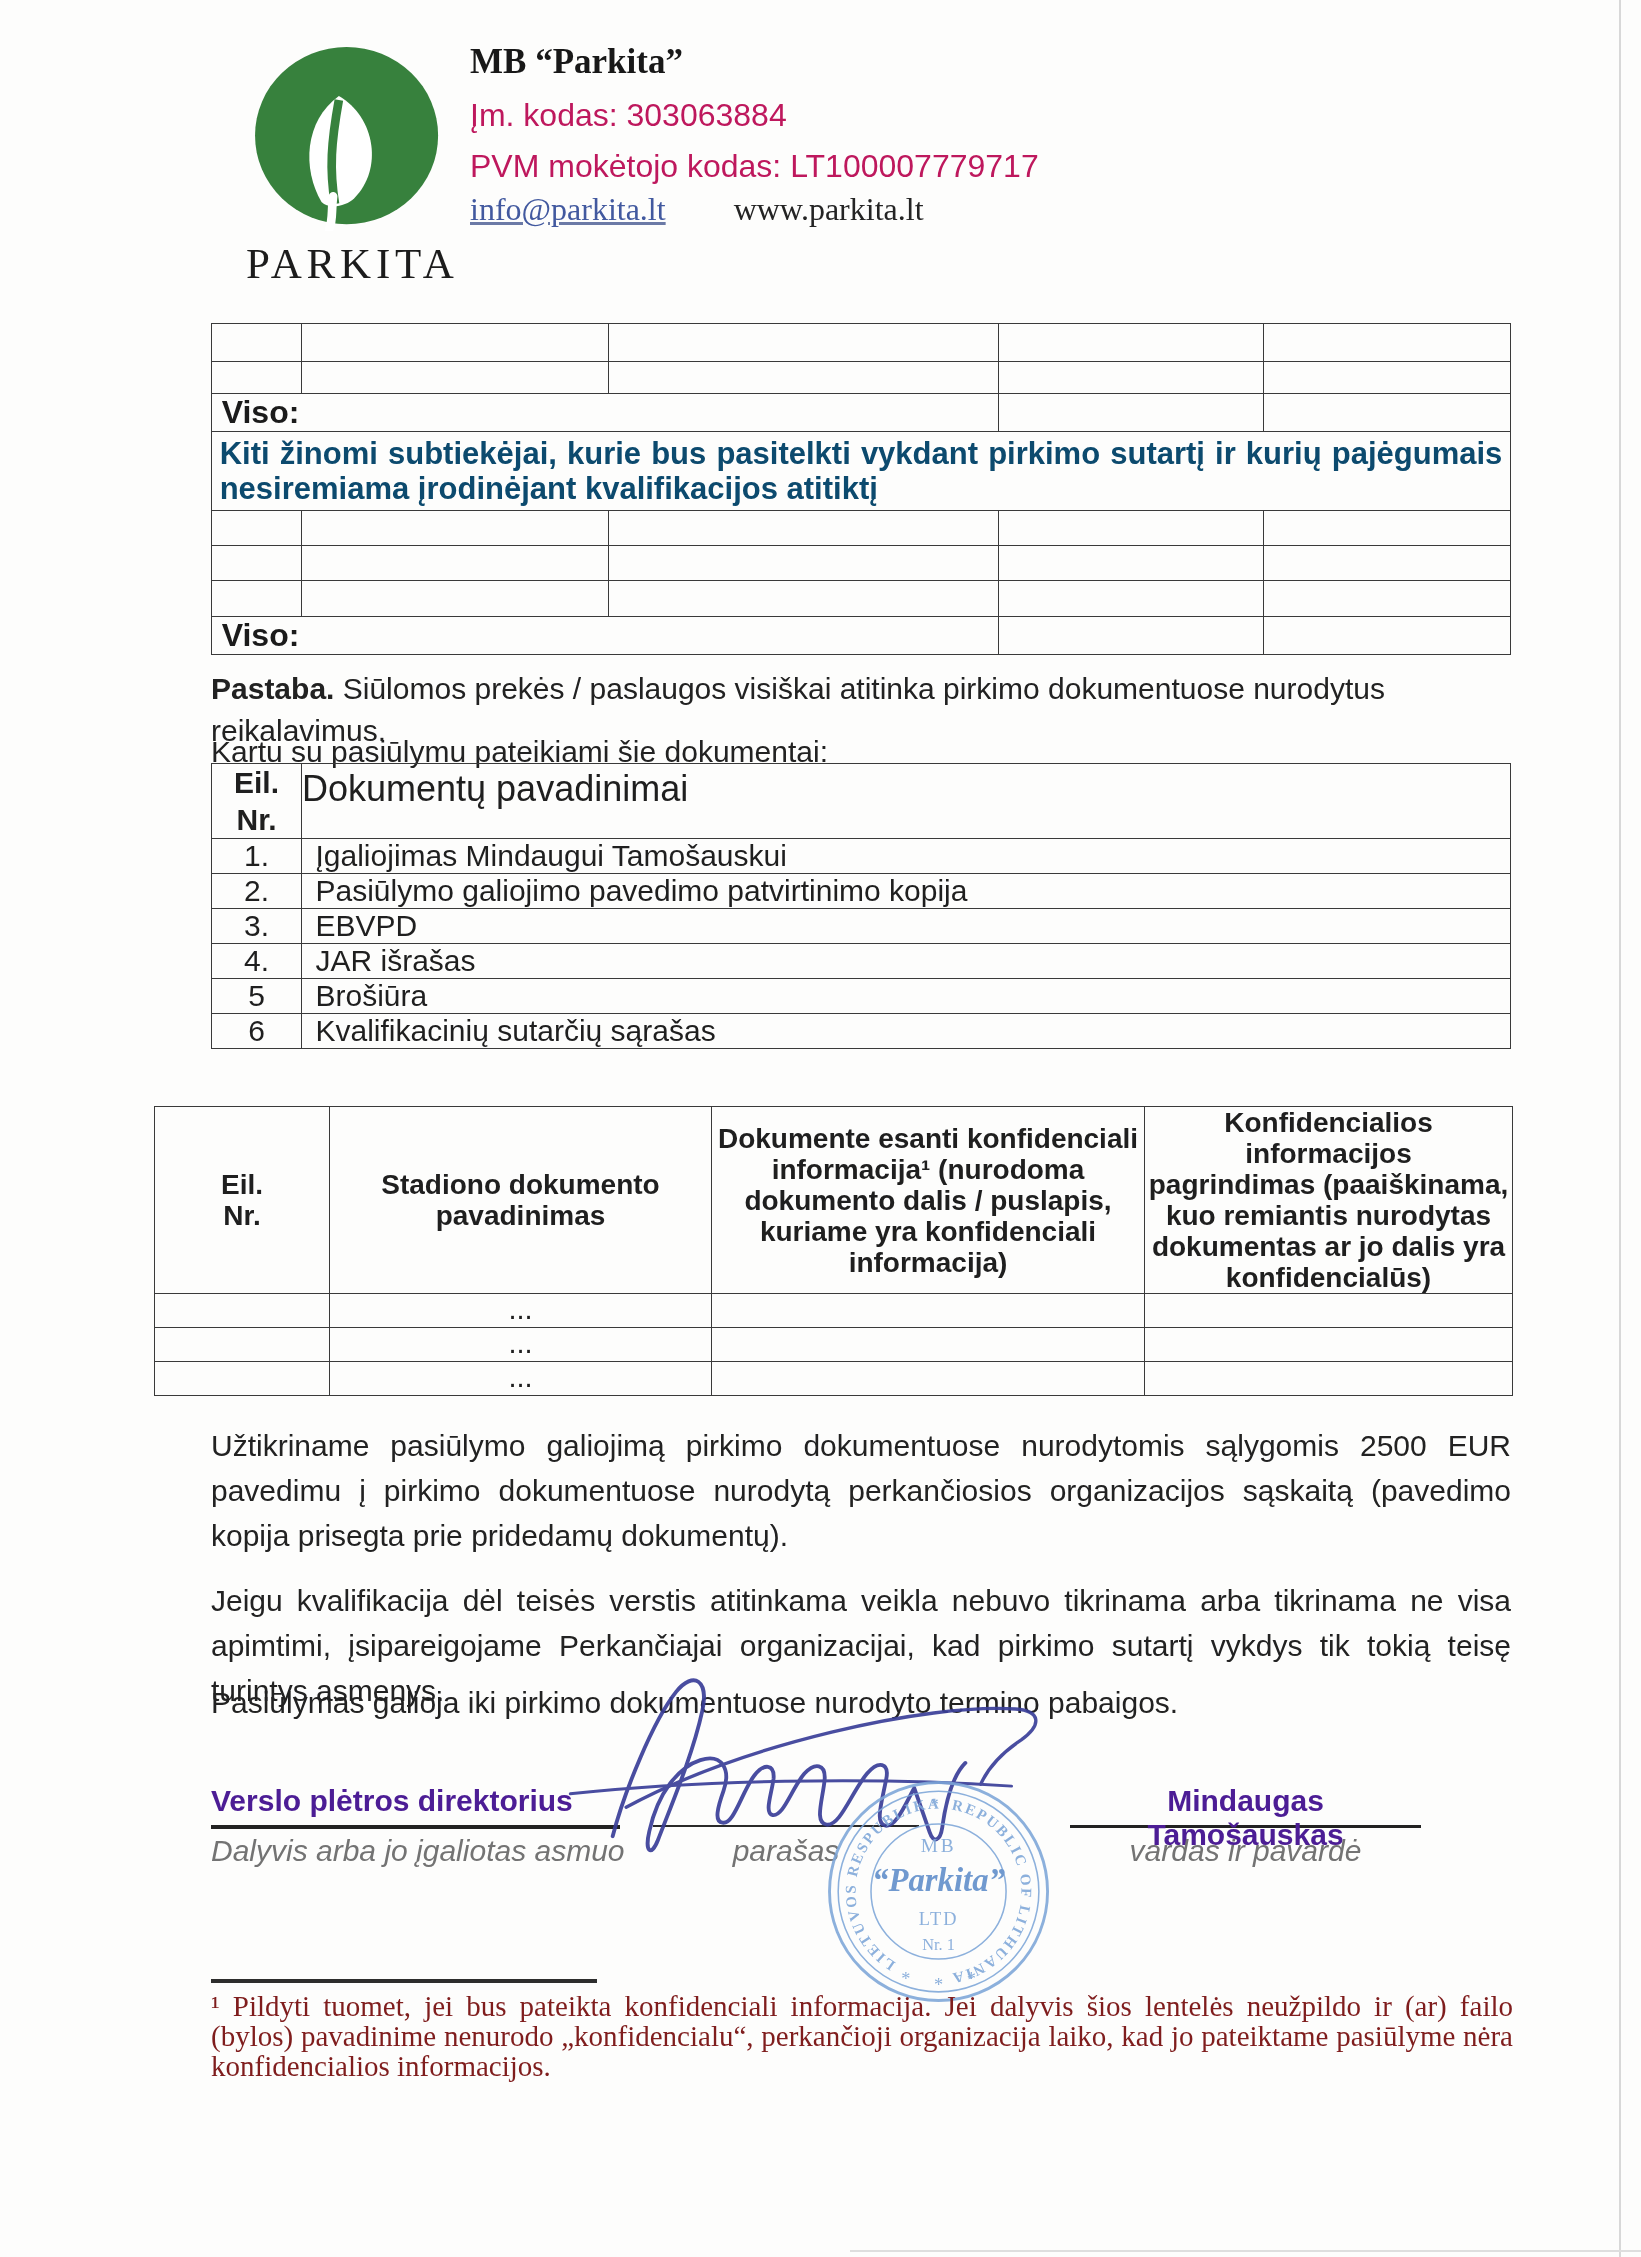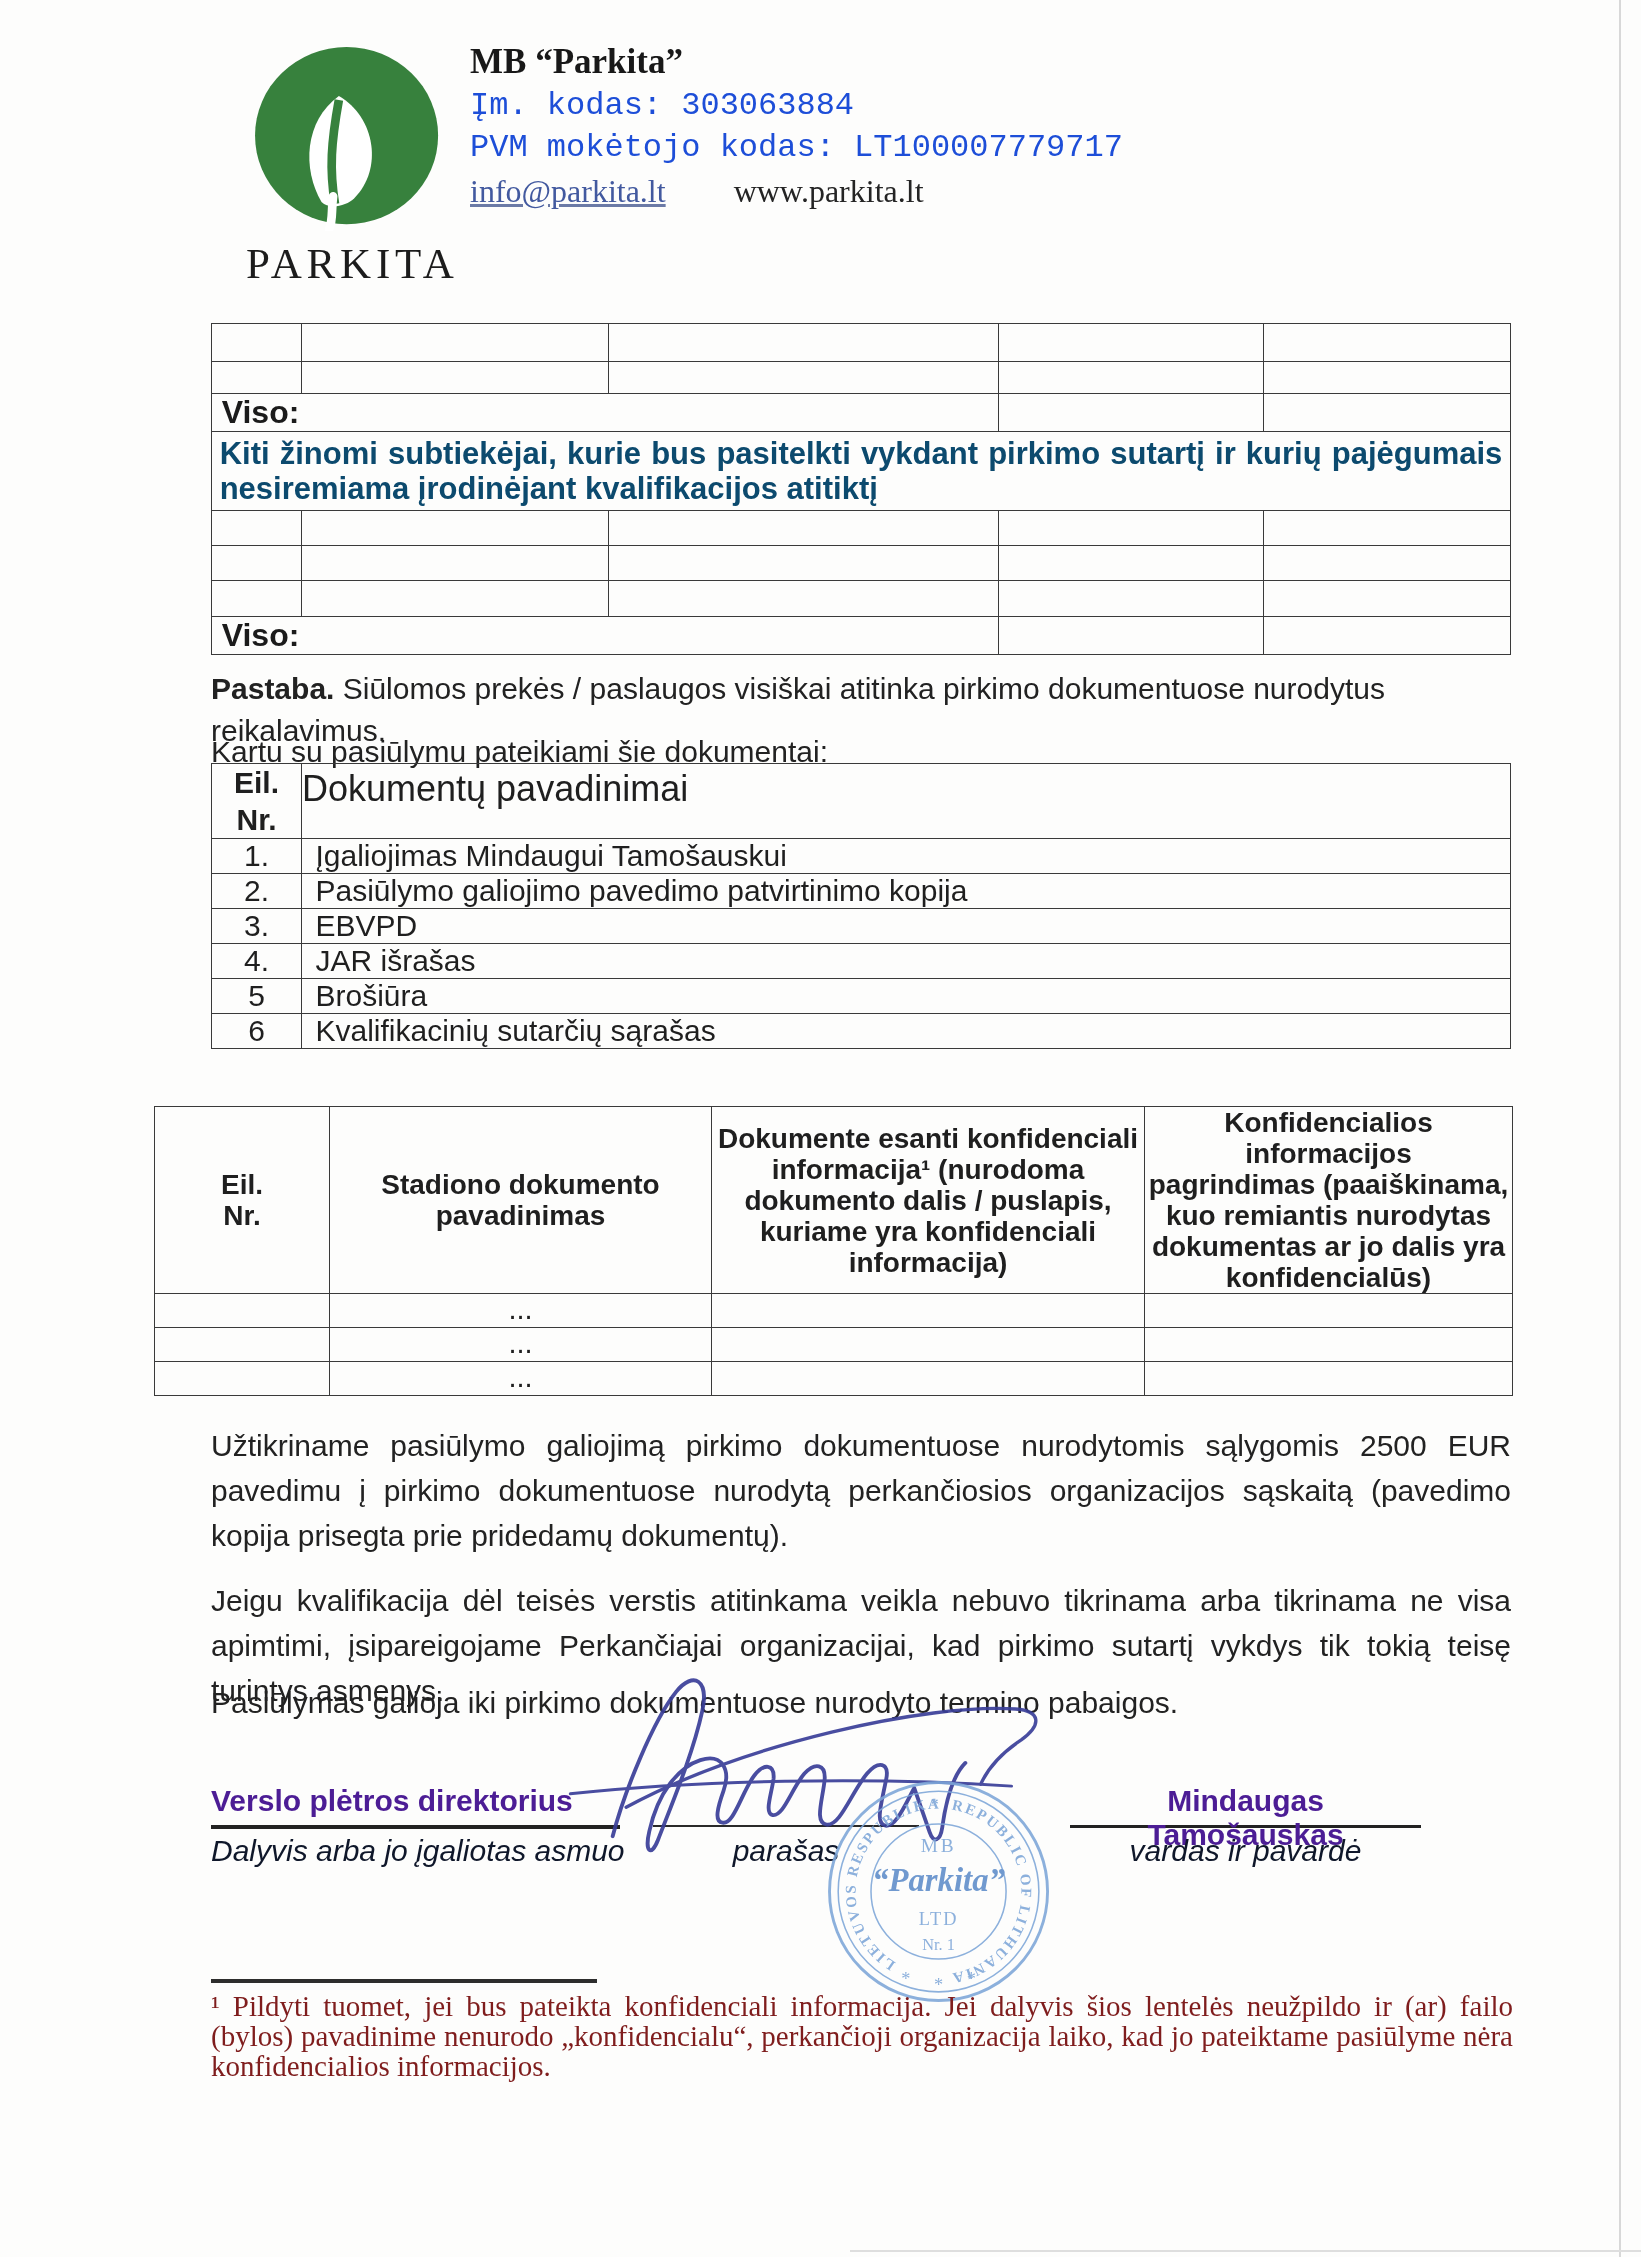--- a/index.html
+++ b/index.html
@@ -7,21 +7,21 @@
     position:relative;width:1641px;height:2257px;background:#fdfdfc;
     font-family:"Liberation Sans",sans-serif;color:#1f1f1f;overflow:hidden;
   }
   .abs{position:absolute;}
   
   .logo-wrap{left:246px;top:46px;width:205px;text-align:center;}
   .logo-text{margin-top:3.9px;font-family:"Liberation Serif",serif;font-size:43px;
     letter-spacing:4.8px;color:#1c1c1c;font-weight:500;}
   .hdr-block{left:470px;top:39px;width:734px;}
   .hdr-title{font-family:"Liberation Serif",serif;font-weight:bold;font-size:35px;line-height:46px;color:#181818;}
-  .hdr-line{font-family:Liberation Mono, monospace;font-size:32px;line-height:42px;color:#1d4ed8;}
+  .hdr-line{font-family:Liberation Sans, sans-serif;font-size:32px;line-height:42px;color:#be185d;margin-top:9px;}
   .hdr-contact{font-family:"Liberation Serif",serif;font-size:32px;line-height:44px;color:#242424;}
   .hdr-email{color:#42599f;text-decoration:underline;text-decoration-color:#6b7aa6;}
   .hdr-www{margin-left:60px;color:#242424;}
   
   table{border-collapse:collapse;table-layout:fixed;}
   .doc-table{position:absolute;}
   .doc-table td{border:1.9px solid #3a3a3a;padding:0;vertical-align:middle;overflow:hidden;}
   .t-bold{font-weight:bold;}
   .viso-cell{font-size:32px;font-weight:bold;padding-left:9.7px !important;color:#1b1b1b;}
   .subhdr-cell{font-size:31px;font-weight:bold;text-align:justify;padding:3.9px 7.7px !important;
@@ -30,21 +30,21 @@
   .name-cell{padding-left:13.5px !important;font-size:30px;}
   .t2-head1{font-size:30px;font-weight:bold;text-align:center;line-height:37px;}
   .t2-head2{font-size:36px;font-weight:normal;text-align:left;vertical-align:top !important;padding-top:3.9px !important;}
   .t3-head{font-size:28px;font-weight:bold;text-align:center;line-height:31px;white-space:pre-line;}
   .dots-cell{text-align:center;font-size:29px;line-height:19.3px;vertical-align:bottom !important;padding-bottom:7.7px !important;}
   
   .body-line{font-size:30px;line-height:42px;color:#222;}
   .para{font-size:30px;line-height:45px;text-align:justify;color:#222;}
   
   .sig-title{font-size:30px;font-weight:bold;color:#4c1d95;}
-  .sig-sub{font-size:30px;font-style:italic;color:#0f172a;}
+  .sig-sub{font-size:30px;font-style:italic;color:#737373;}
   .u-heavy{border-bottom:4.8px solid #222;}
   .u-med{border-bottom:3.9px solid #222;}
   .u-thin{border-bottom:2.9px solid #2a2a2a;}
   
   .edge-r{left:1619px;top:0;width:1.9px;height:2257px;background:#d8d8d8;}
   .edge-b{left:850px;top:2250px;width:792px;height:1.9px;background:#dedede;}
   .fn-rule{left:211px;top:1979px;width:386px;height:3.9px;background:#2d2d2d;}
   .footnote{left:211px;top:1991px;width:1302px;font-family:"Liberation Serif",serif;
     font-size:29px;line-height:30px;text-align:justify;color:#7f1d1d;}
 </style>

